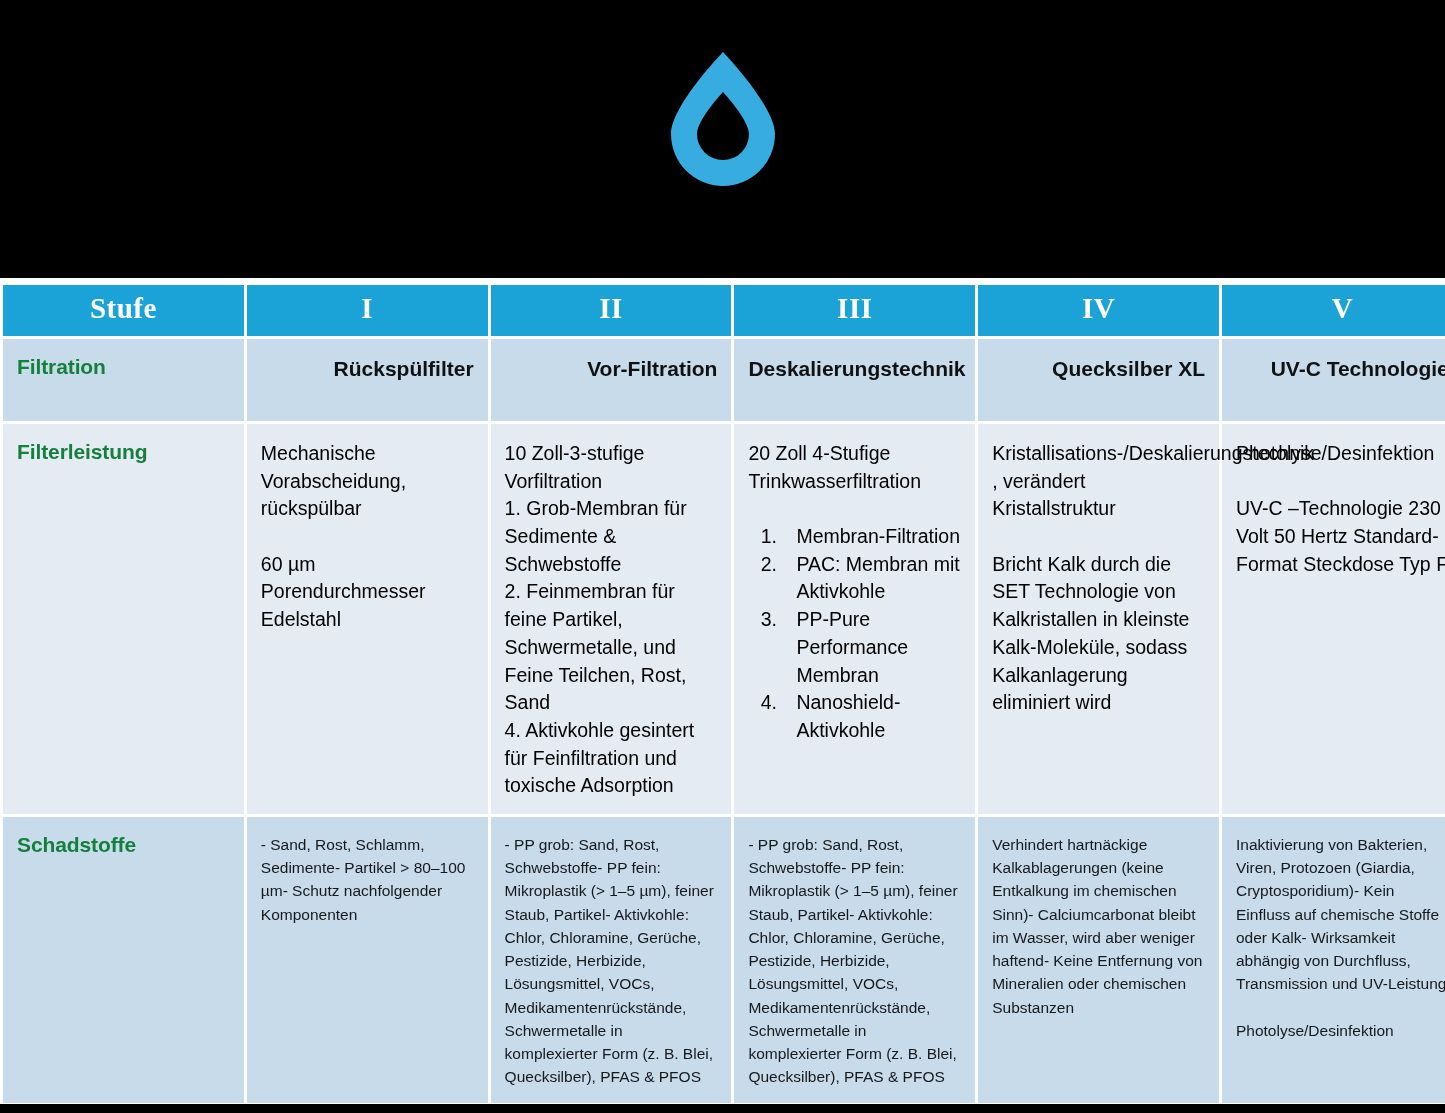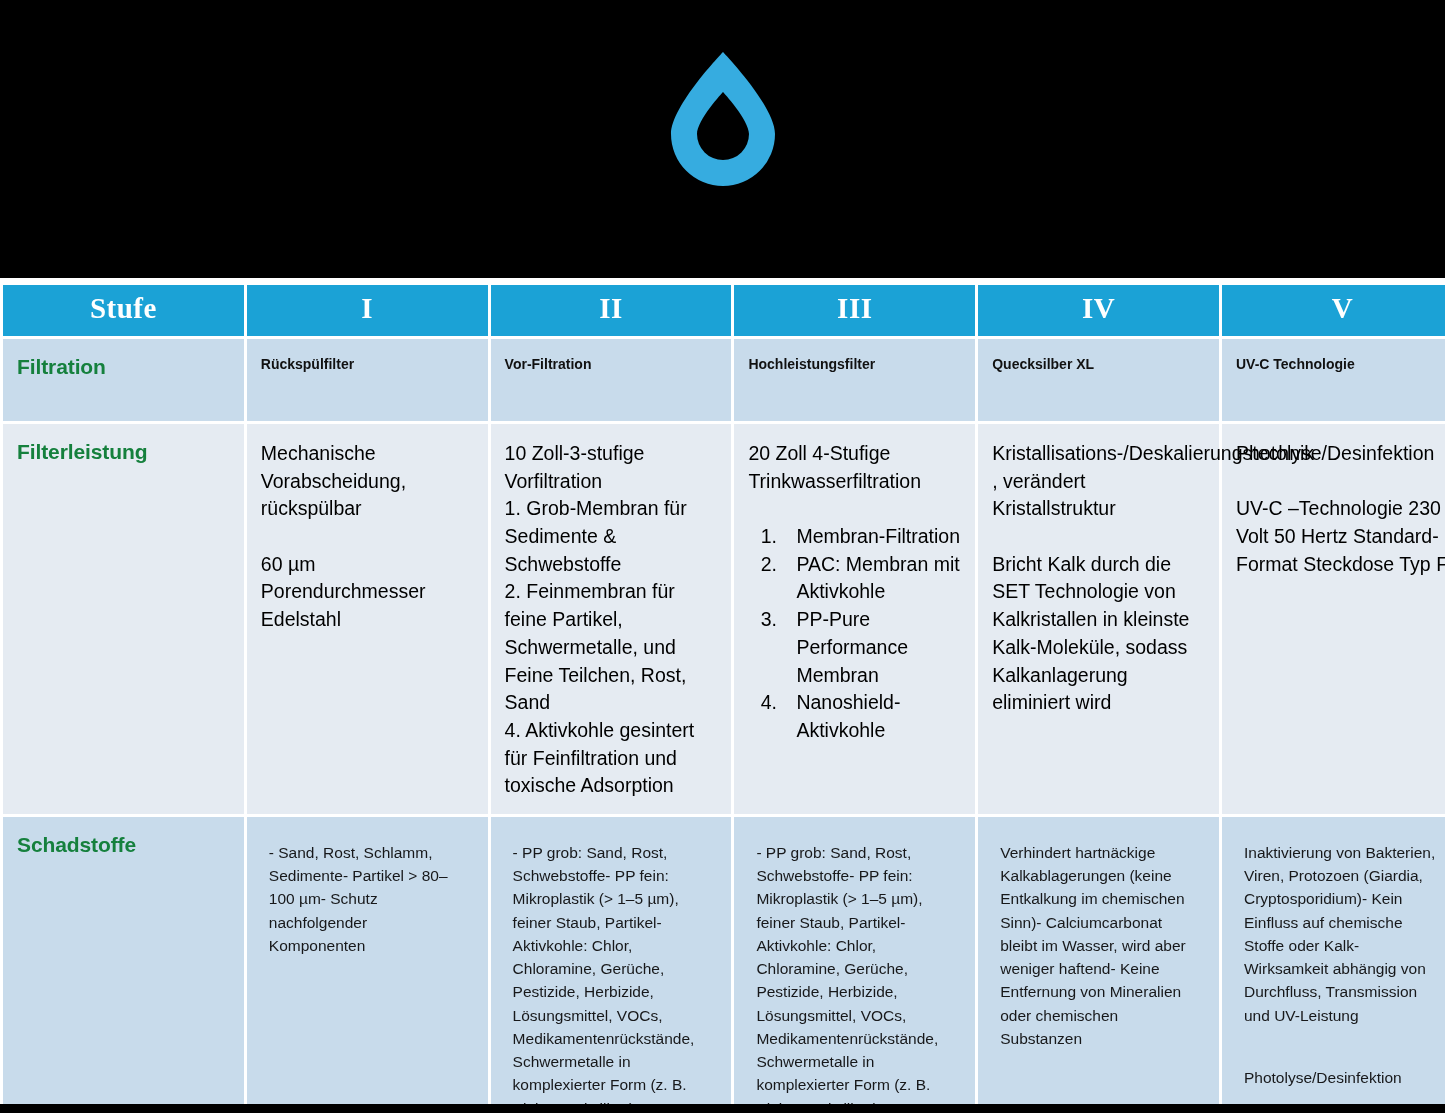--- a/index.html
+++ b/index.html
@@ -92,25 +92,26 @@
     letter-spacing: -0.1px;
   }
 
   
   tr.tint-dark td { background: #C8DBEB; }
   tr.tint-light td { background: #E5EBF2; }
 
   
   tr.row-filtration td { height: 82px; }
   tr.row-filtration td.cellbody {
-    font-size: 14px;
+    font-size: 21px;
     font-weight: bold;
     color: #111111;
     line-height: 1.35;
     padding-top: 16px;
+    text-align: right;
   }
 
   
   tr.row-perf td.cellbody {
     font-size: 19.5px;
     color: #000000;
     line-height: 1.42;
     padding-top: 16px;
   }
   tr.row-perf td.cellbody p { margin: 0; }
@@ -127,21 +128,21 @@
     line-height: 1.42;
   }
 
   
   tr.row-poll td.cellbody {
     font-size: 15.5px;
     color: #17181a;
     line-height: 1.5;
     padding-top: 16px;
   }
-  tr.row-poll td.cellbody p { margin: 8px; }
+  tr.row-poll td.cellbody p { margin: 0; }
   tr.row-poll td.cellbody p.spacer { height: 1.5em; }
 
   
   tr.row-info td { background: #E5EBF2; height: 84px; }
   tr.row-info td.rowlabel { padding-top: 26px; }
   tr.row-info td.infobody {
     font-size: 20.5px;
     color: #17181a;
     text-align: center;
     vertical-align: middle;
@@ -182,21 +183,21 @@
         <th>II</th>
         <th>III</th>
         <th>IV</th>
         <th>V</th>
       </tr>
 
       <tr class="tint-dark row-filtration">
         <td class="rowlabel">Filtration</td>
         <td class="cellbody">Rückspülfilter</td>
         <td class="cellbody">Vor-Filtration</td>
-        <td class="cellbody">Hochleistungsfilter</td>
+        <td class="cellbody">Deskalierungstechnik</td>
         <td class="cellbody">Quecksilber XL</td>
         <td class="cellbody">UV-C Technologie</td>
       </tr>
 
       <tr class="tint-light row-perf">
         <td class="rowlabel">Filterleistung</td>
 
         <td class="cellbody">
           <p>Mechanische Vorabscheidung, rückspülbar</p>
           <p class="spacer"></p>

